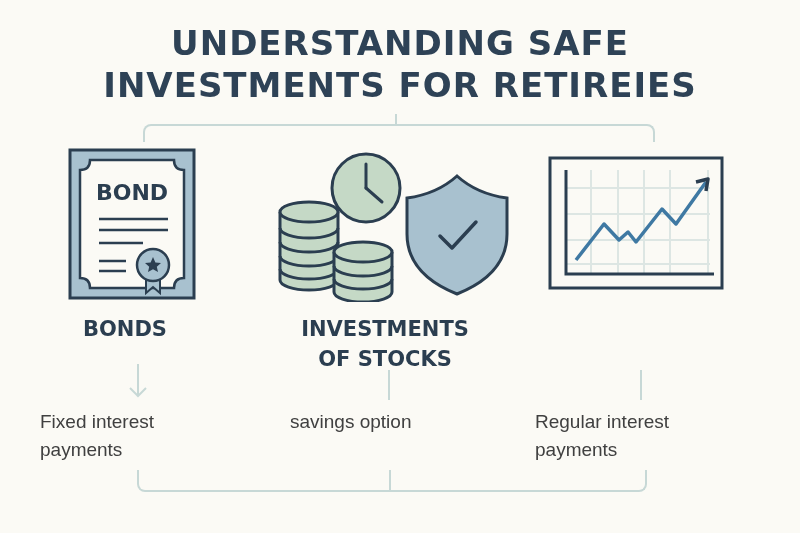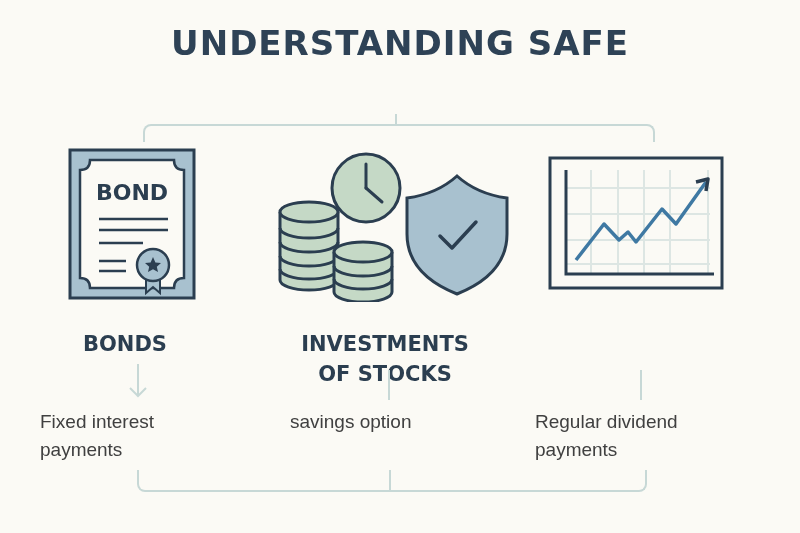--- a/index.html
+++ b/index.html
@@ -4,30 +4,31 @@
 <style>
   html, body { margin:0; padding:0; }
   body { width:800px; height:533px; background:#fbfaf5; position:relative; overflow:hidden;
          font-family:"DejaVu Sans", sans-serif; color:#2b3e50; }
   .title { position:absolute; left:0; width:800px; top:22px; text-align:center;
            font-family:"DejaVu Sans", sans-serif; font-weight:bold; font-size:34px;
            line-height:42px; letter-spacing:1px; color:#2e4256; }
   .title .l1 { display:block; }
   .conn { position:absolute; border-color:#c7d8d6; border-style:solid; }
   .heading { position:absolute; text-align:center; font-weight:bold; font-size:21px;
-             line-height:30px; color:#2b3e50;margin-top:15px; }
+             line-height:30px; color:#2b3e50; }
   .desc { position:absolute; text-align:left; font-size:19px; line-height:28px;
           color:#404040; font-family:"Liberation Sans", sans-serif; }
   svg { position:absolute; }
 </style>
 </head>
 <body>
 
 <div class="title">
   <span class="l1">UNDERSTANDING SAFE</span>
+  <span>INVESTMENTS FOR RETIREIES</span>
 </div>
 
 <div class="conn" style="left:395px;top:114px;width:0;height:12px;border-width:0 0 0 2px;"></div>
 <div class="conn" style="left:143px;top:124px;width:508px;height:16px;border-width:2px 2px 0 2px;border-radius:8px 8px 0 0;"></div>
 
 <div class="conn" style="left:137px;top:470px;width:506px;height:20px;border-width:0 2px 2px 2px;border-radius:0 0 8px 8px;"></div>
 <div class="conn" style="left:389px;top:470px;width:0;height:20px;border-width:0 0 0 2px;"></div>
 
 <svg style="left:68px;top:148px;" width="128" height="152" viewBox="0 0 128 152">
   <rect x="2" y="2" width="124" height="148" fill="#a8c1cf" stroke="#2b3e50" stroke-width="3"></rect>
@@ -109,15 +110,15 @@
 <div class="conn" style="left:640px;top:370px;width:0;height:30px;border-width:0 0 0 2px;"></div>
 
 <div class="desc" style="left:40px;width:190px;top:408px;">
   <div>Fixed interest</div>
   <div>payments</div>
 </div>
 <div class="desc" style="left:290px;width:200px;top:408px;">
   <div>savings option</div>
 </div>
 <div class="desc" style="left:535px;width:210px;top:408px;">
-  <div>Regular dividend</div>
+  <div>Regular interest</div>
   <div>payments</div>
 </div>
 
 </body></html>

